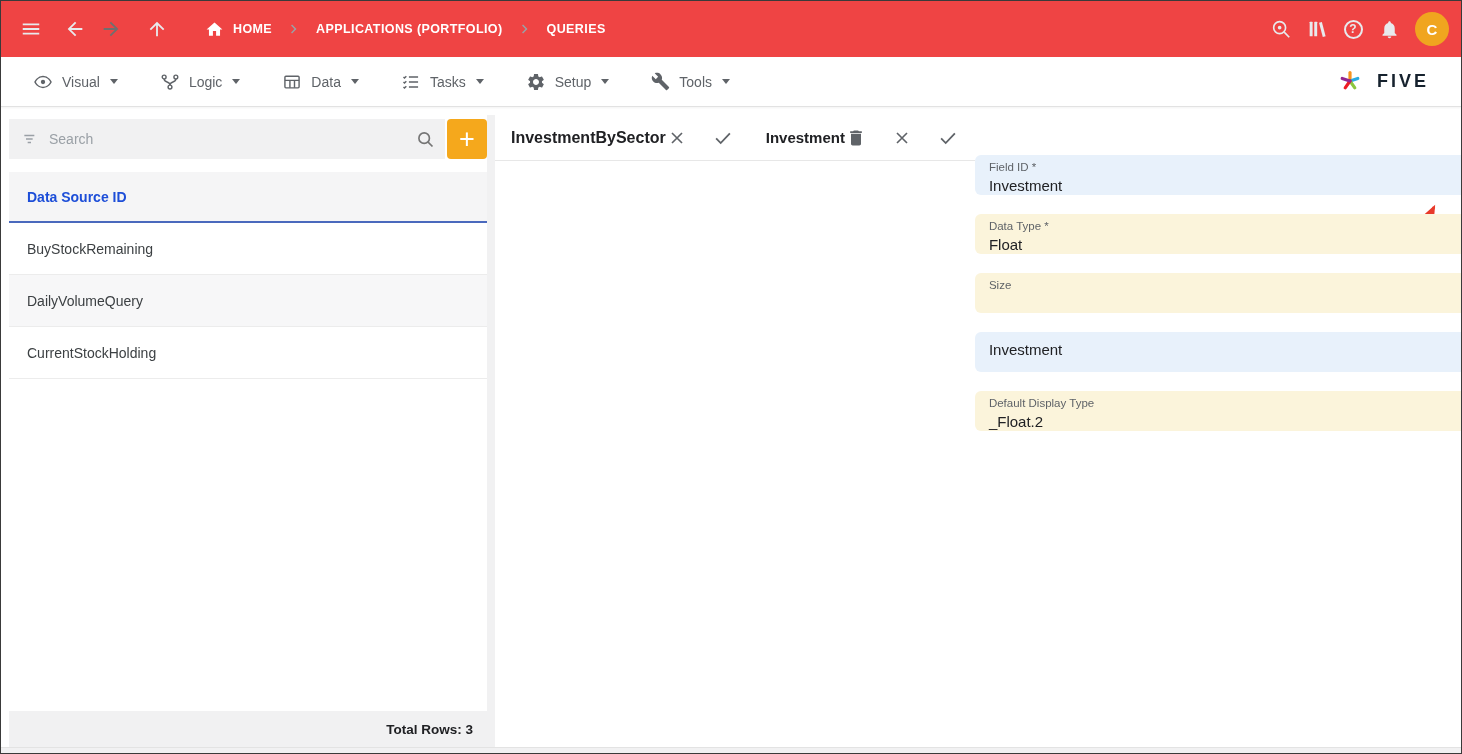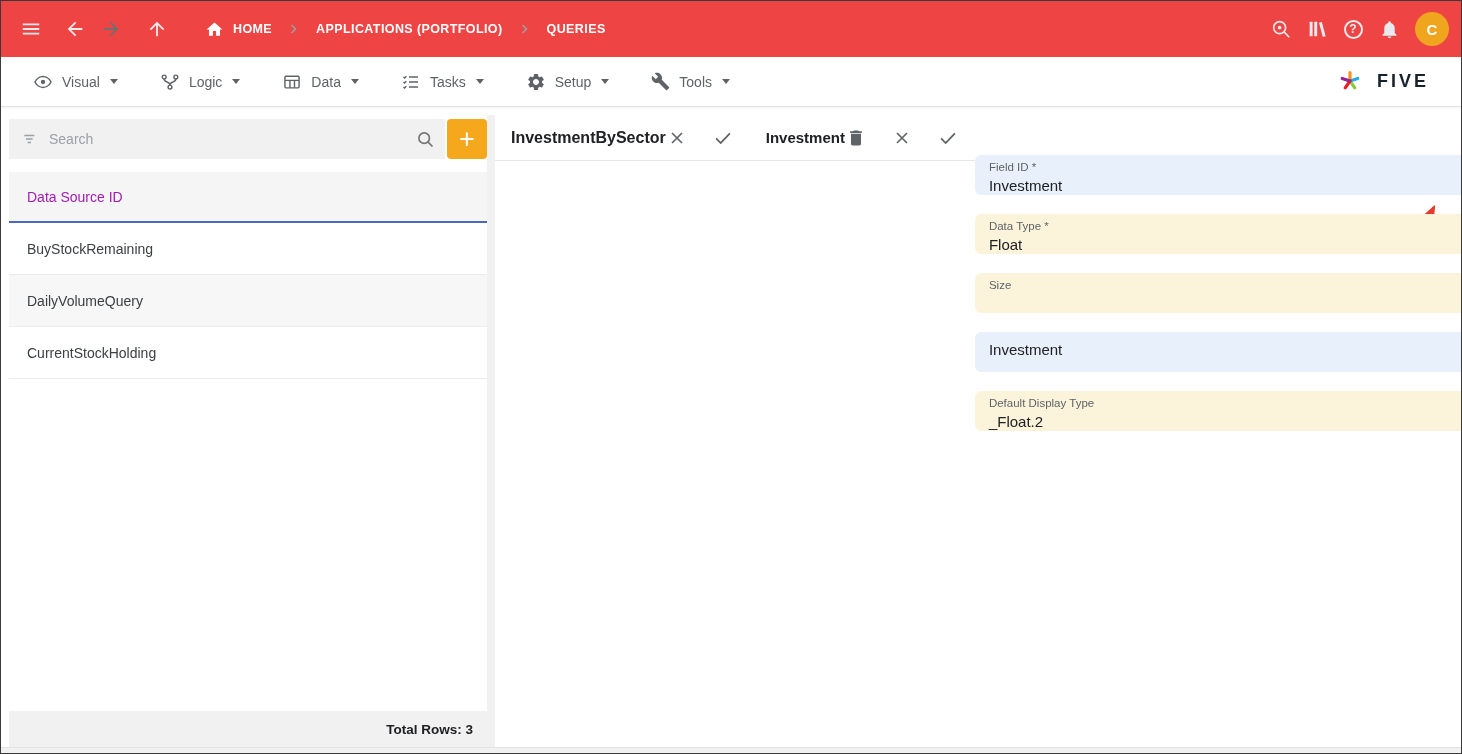--- a/index.html
+++ b/index.html
@@ -32,21 +32,21 @@
   .left-panel { width:478px; margin-left:8px; padding-top:8px; display:flex; flex-direction:column; flex:0 0 auto; }
   .searchbar { height:48px; display:flex; align-items:center; flex:0 0 auto; }
   .search-field { flex:1; height:40px; background:#f1f1f2; display:flex; align-items:center; gap:8px; padding:0 10px 0 12px; }
   .search-field input { flex:1; border:none; outline:none; background:transparent; font-size:14px; color:#3c4043; font-family:inherit; }
   .search-field input::placeholder { color:#9aa0a6; }
   .sf-icon { display:flex; color:#9aa0a6; }
   .sf-icon.mag { color:#757575; }
   .add-btn { width:40px; height:40px; margin-left:2px; background:#F5A81C; border:none; border-radius:4px; color:#fff; font-size:27px; line-height:1; font-weight:400; display:flex; align-items:center; justify-content:center; cursor:pointer; font-family:inherit; }
 
   .list { flex:1; display:flex; flex-direction:column; margin-top:9px; min-height:0; }
-  .list-header { height:51px; flex:0 0 auto; background:#f5f5f6; border-bottom:2px solid #4A69BD; display:flex; align-items:center; padding:0 18px; font-size:14px; font-weight:400; color:#a21caf; }
+  .list-header { height:51px; flex:0 0 auto; background:#f5f5f6; border-bottom:2px solid #4A69BD; display:flex; align-items:center; padding:0 18px; font-size:14px; font-weight:700; color:#1d4ed8; }
   .list-rows { flex:0 0 auto; }
   .list-row { height:52px; display:flex; align-items:center; padding:0 18px; font-size:14px; color:#3c4043; border-bottom:1px solid #ececec; cursor:pointer; background:#fff; }
   .list-rows .list-row:nth-child(2) { background:#f7f7f8; }
   .list-fill { flex:1; background:#fff; }
   .list-footer { height:36px; flex:0 0 auto; background:#f1f1f2; display:flex; align-items:center; justify-content:flex-end; padding:0 14px; font-size:13.5px; font-weight:700; color:#202124; }
 
   .vscroll { width:8px; background:#f1f1f2; flex:0 0 auto; margin-top:8px; }
 
   .main-panel { flex:1; min-width:0; padding-top:8px; display:flex; position:relative; }
   .panel-header, .record-header { height:46px; flex:0 0 auto; border-bottom:1px solid #e7e7e7; display:flex; align-items:center; padding:0 16px; }

